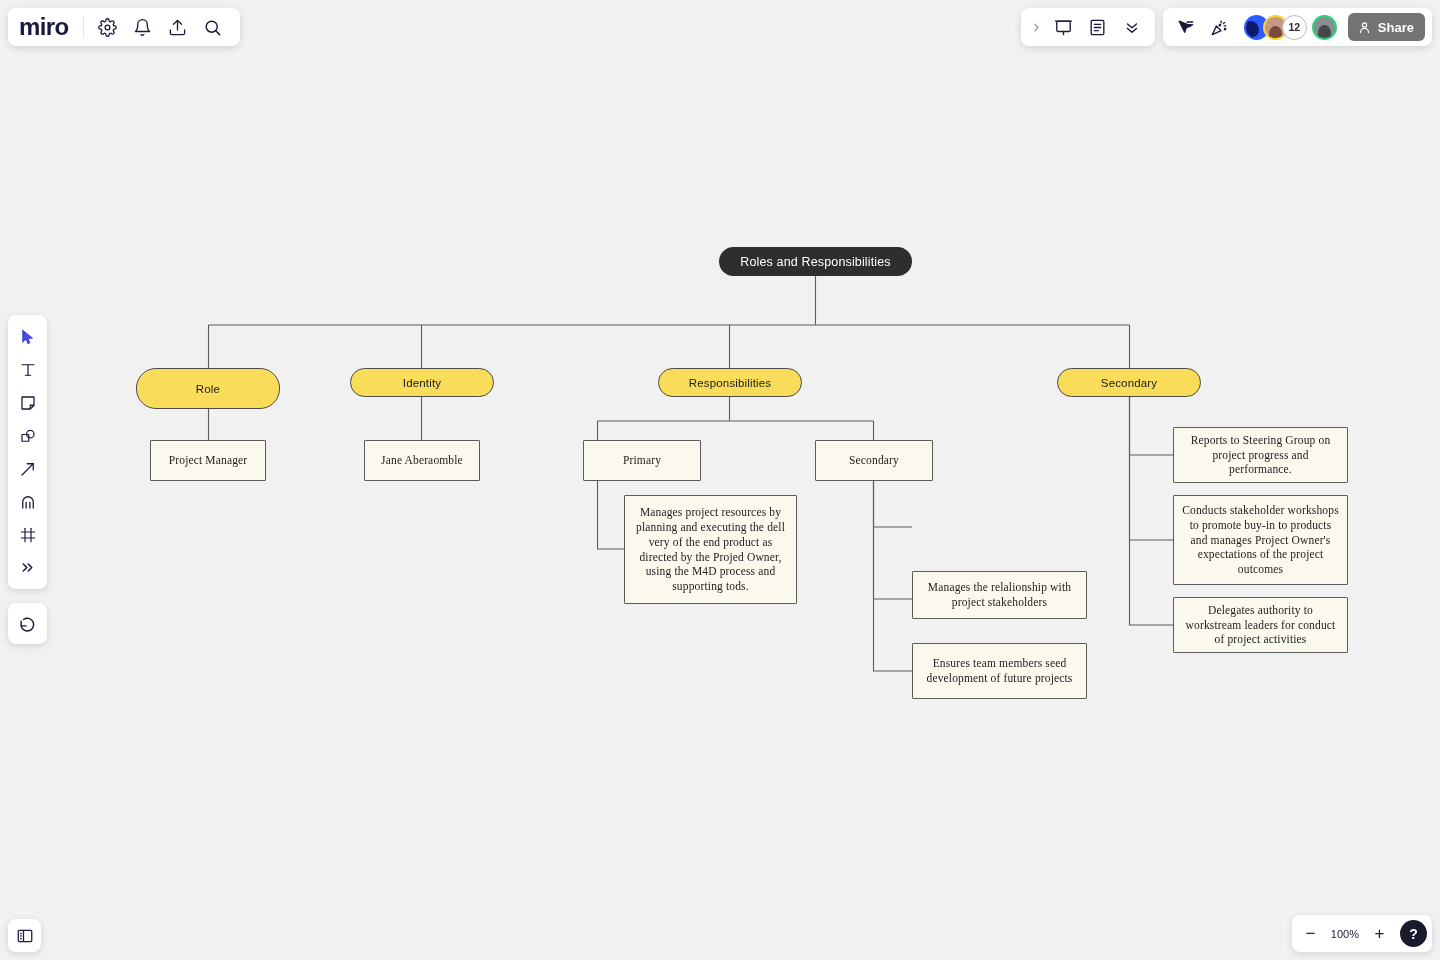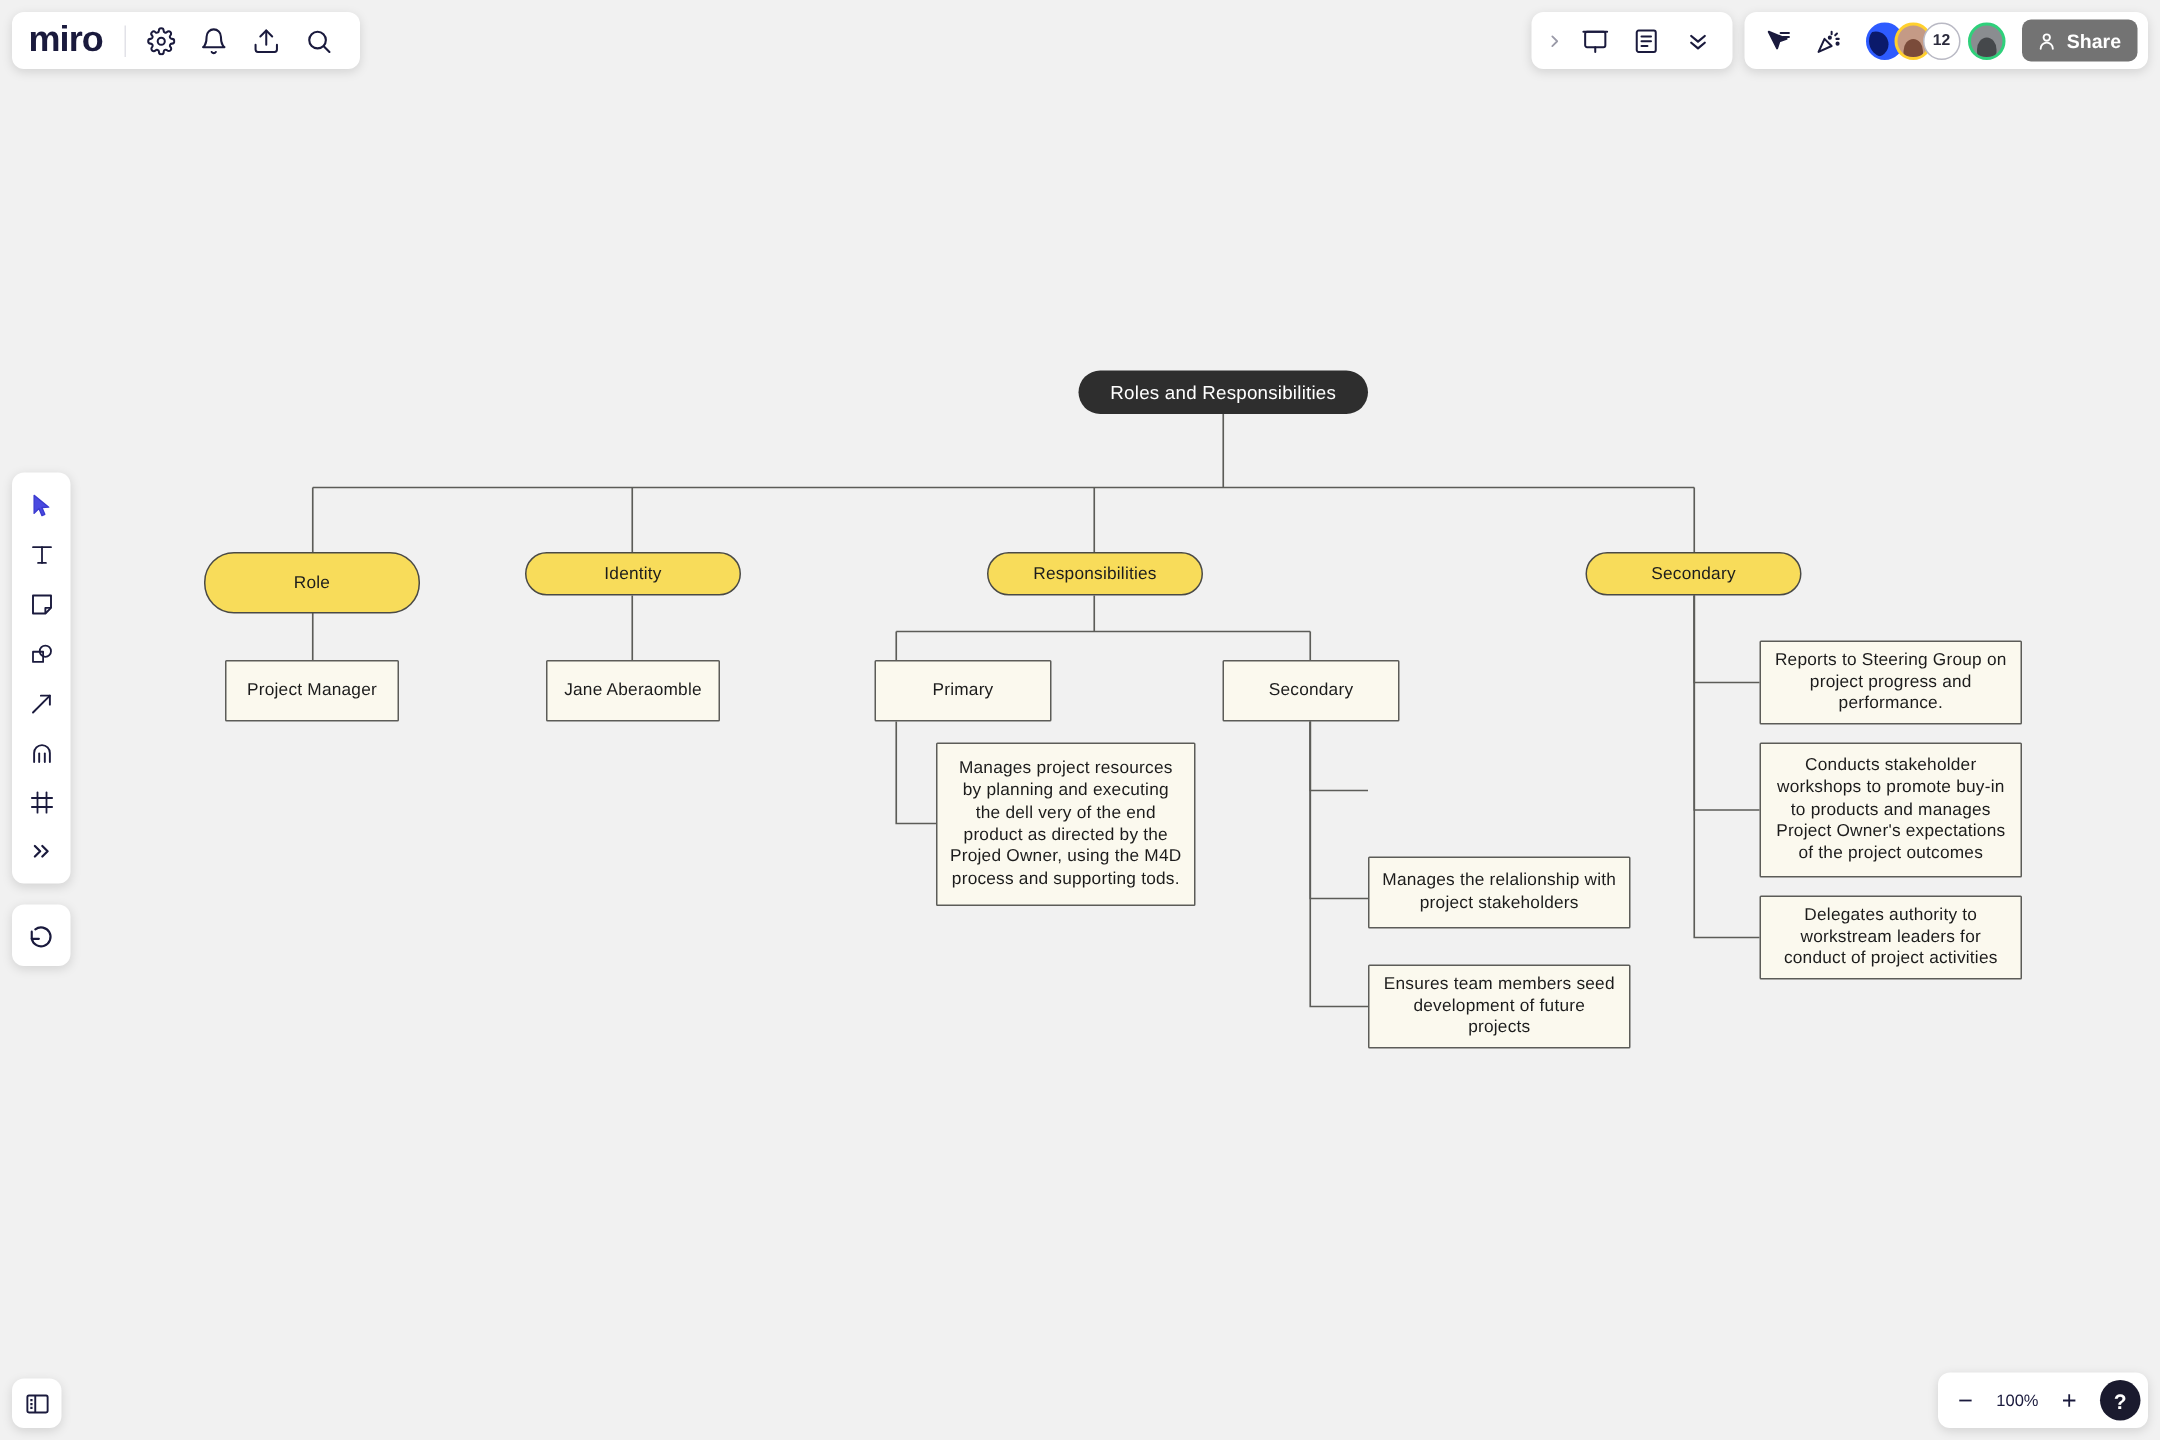--- a/index.html
+++ b/index.html
@@ -42,20 +42,21 @@
     border-radius: 20px;
     font-size: 11.5px;
   }
   .node-card {
     background: #fbf9ee;
     border: 1.2px solid #5c5c58;
     border-radius: 1px;
     font-size: 11.5px;
     padding: 4px 8px;
     line-height: 1.28;
+    font-family: Liberation Serif, serif;
   }
 
   
   .tl-bar {
     position: absolute; left: 8px; top: 8px;
     height: 38px;
     background: #fff;
     border-radius: 8px;
     box-shadow: 0 2px 7px rgba(0,0,0,.13);
     display: flex; align-items: center;

